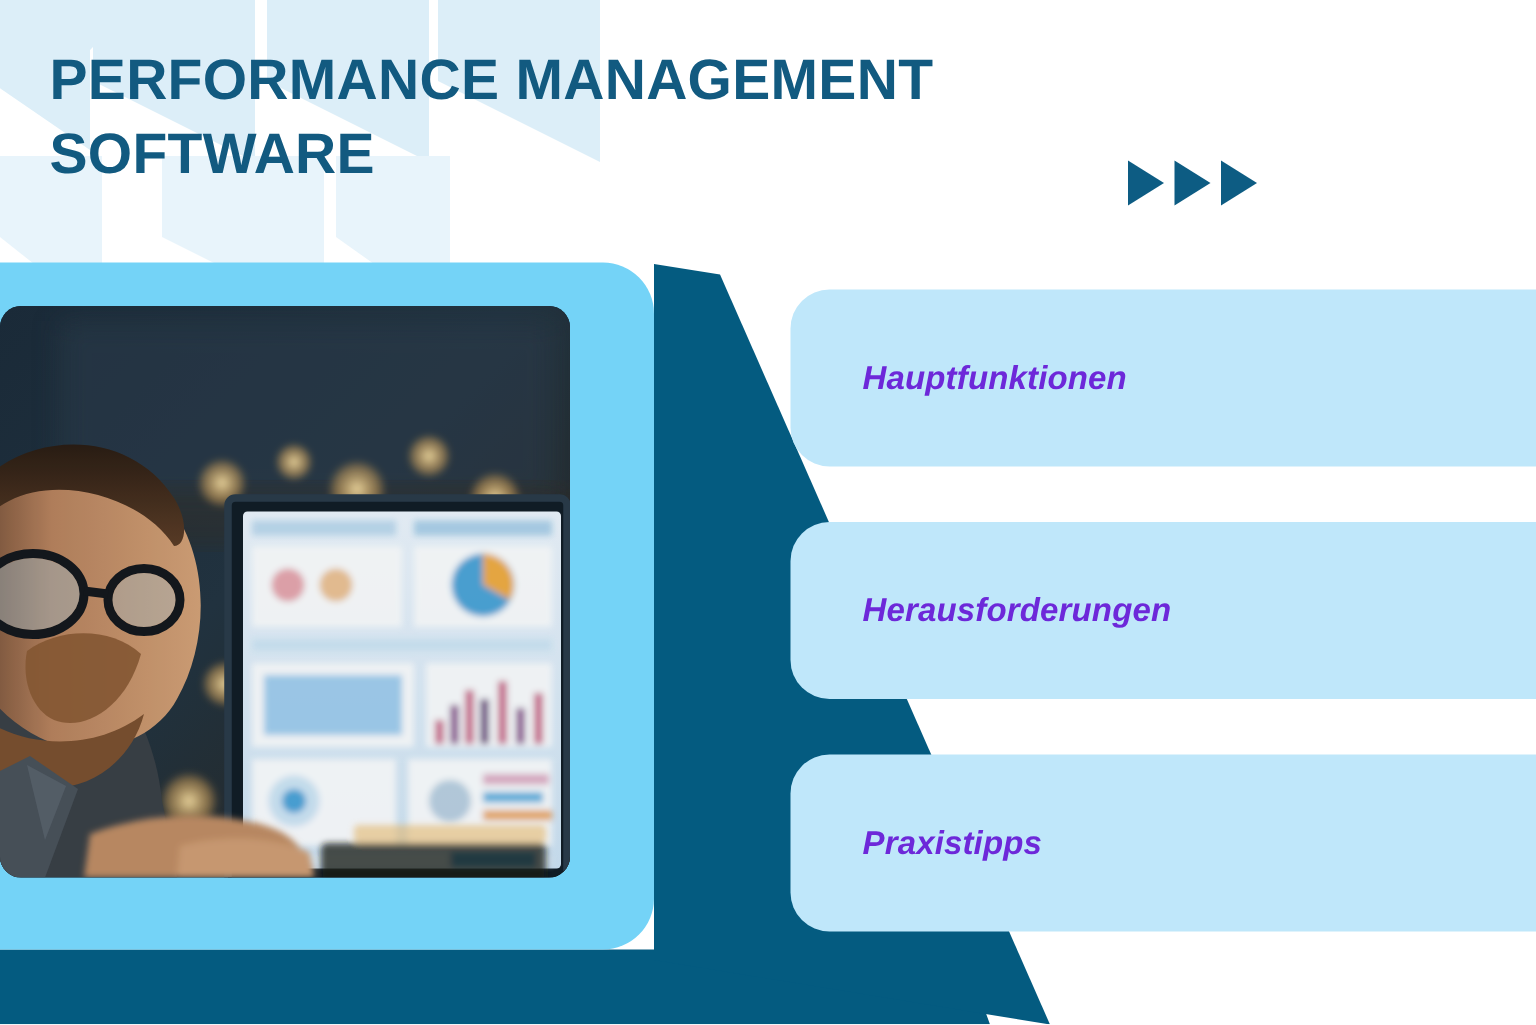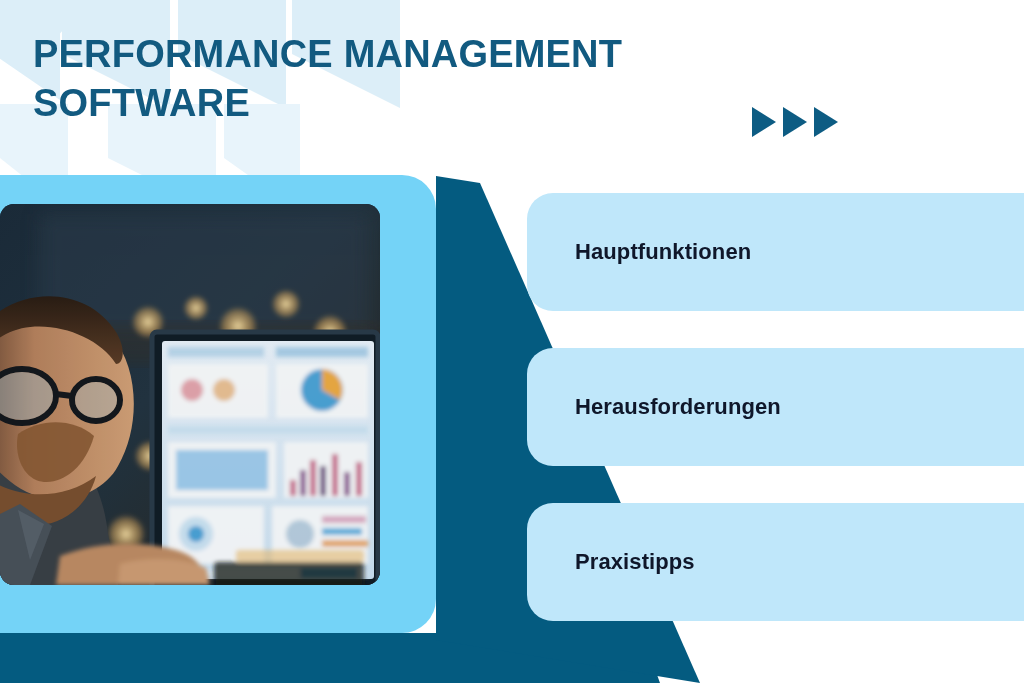--- a/index.html
+++ b/index.html
@@ -93,22 +93,23 @@
     display: flex;
     align-items: center;
   }
   .card-1 { top: 193px; }
   .card-2 { top: 348px; }
   .card-3 { top: 503px; }
   .card-label {
     margin-left: 48px;
     font-size: 22px;
     font-weight: 700;
-    color: #0f172a;
+    color: #6d28d9;
     letter-spacing: 0.1px;
+    font-style: italic;
   }
 </style>
 </head>
 <body>
 
 <div class="canvas">
 
   <svg class="deco-layer" viewBox="0 0 560 185" preserveAspectRatio="none">
     <g fill="#dceef8">
       <polygon points="0,0 92,0 46,48"></polygon>

